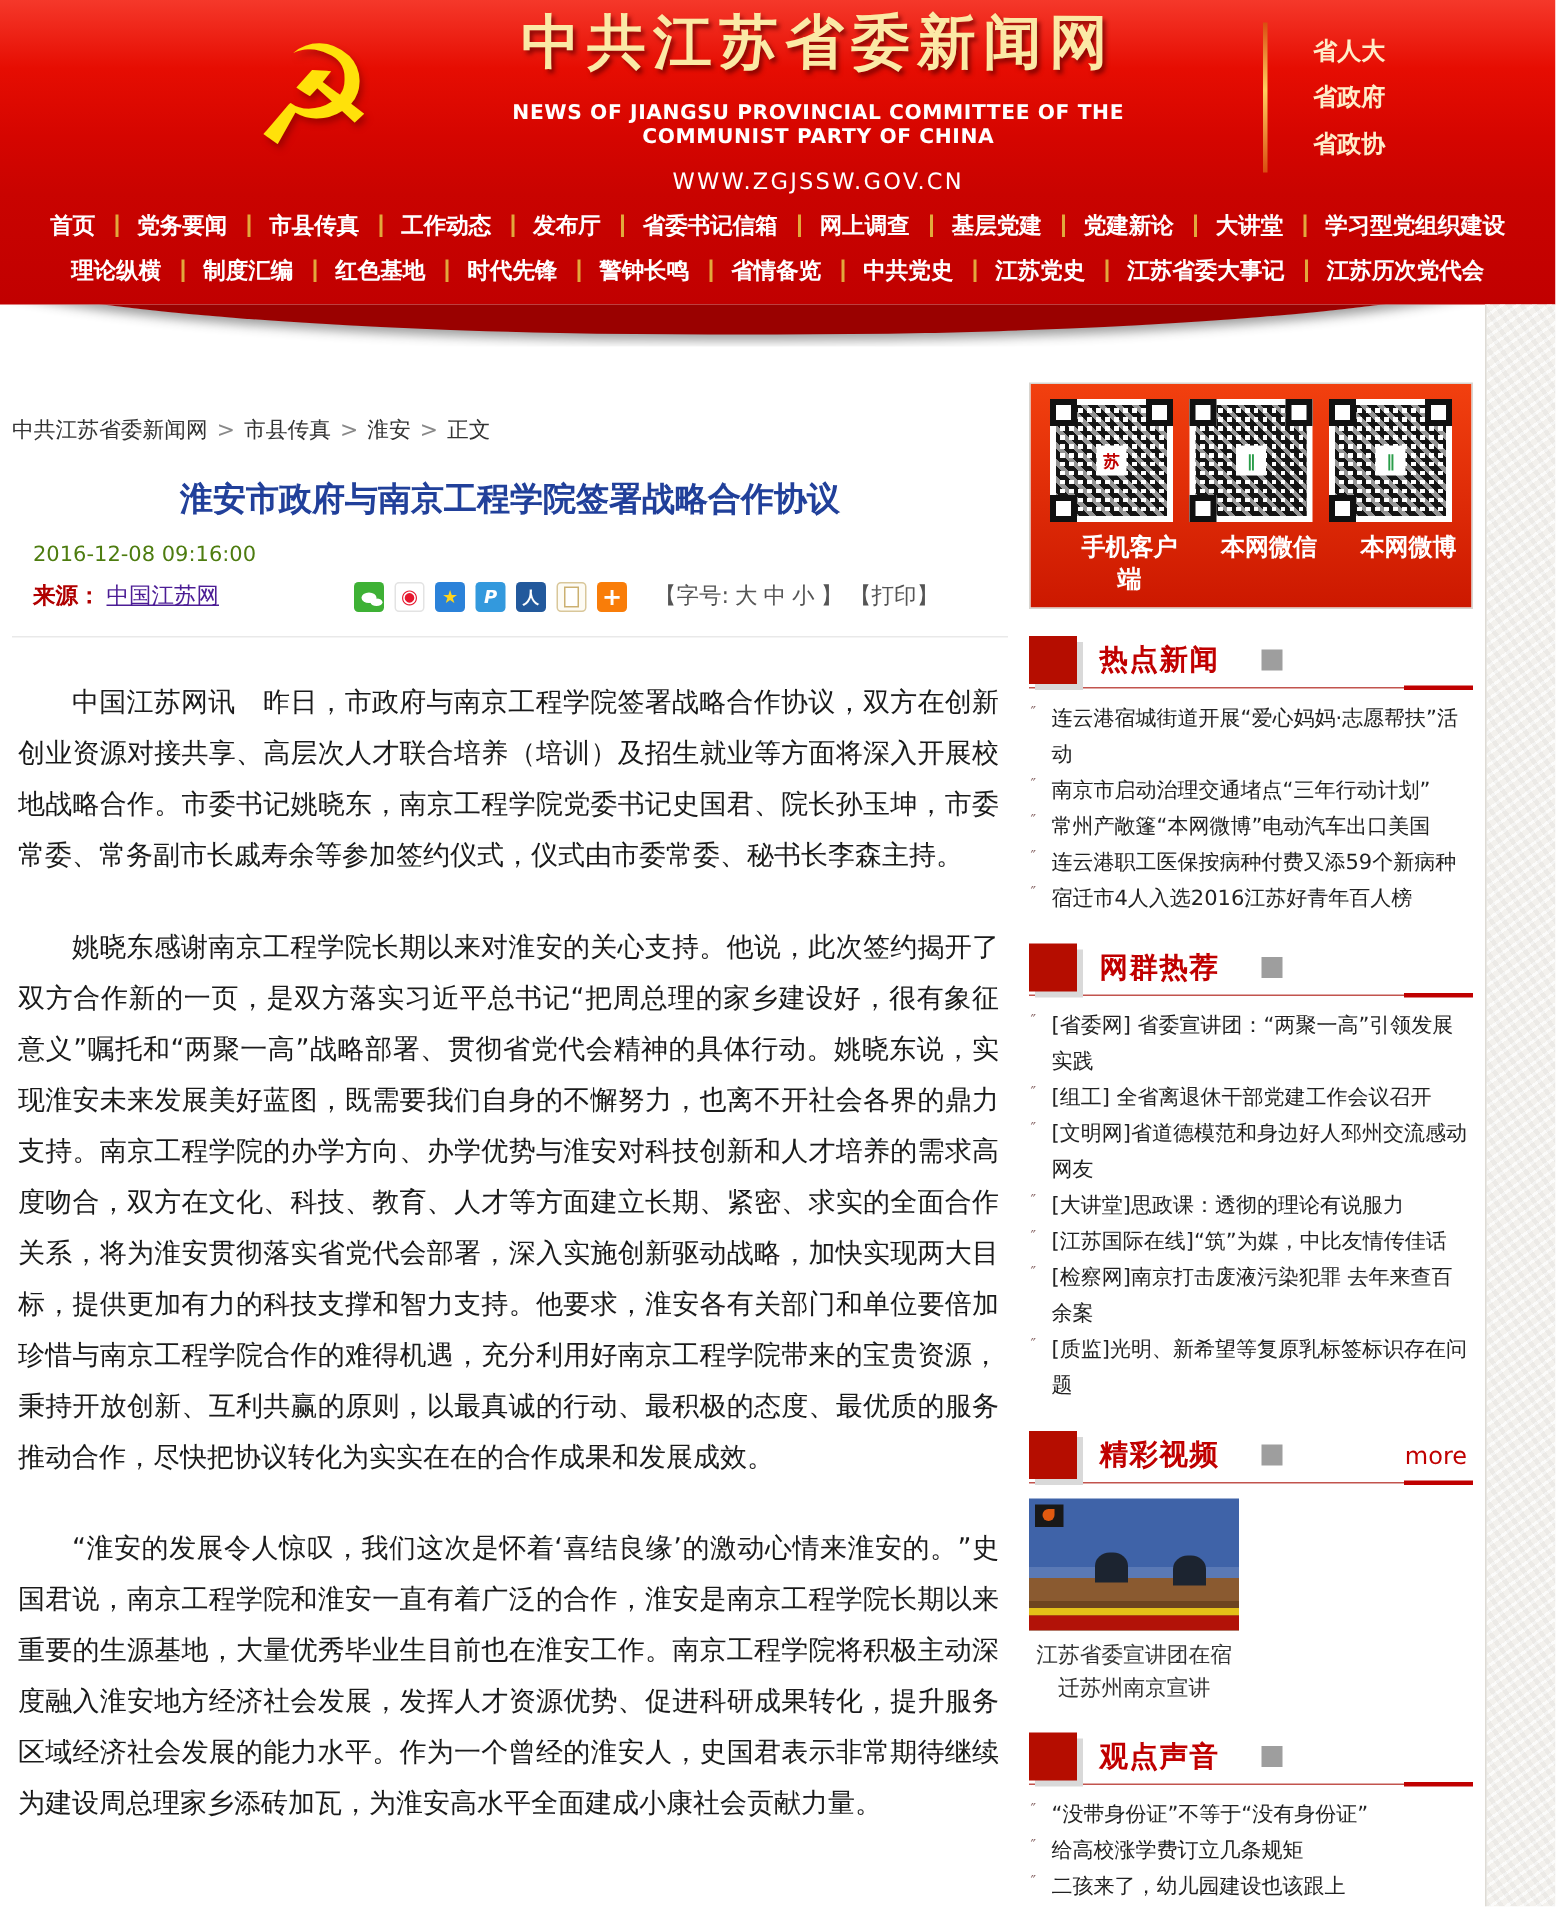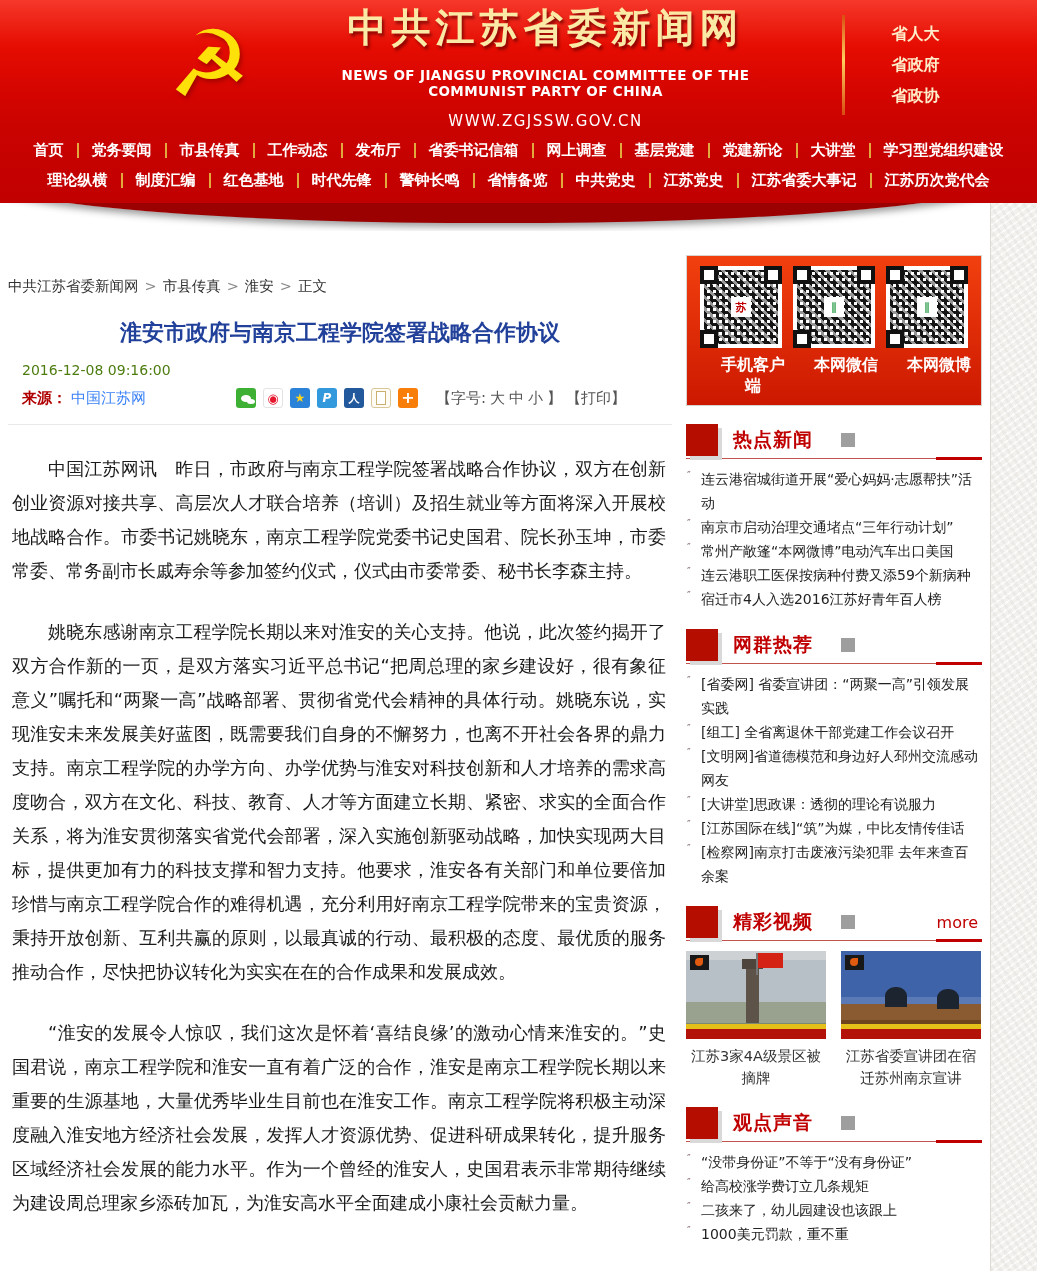--- a/index.html
+++ b/index.html
@@ -18,21 +18,21 @@
     text-shadow:2px 3px 4px rgba(120,0,0,.55);}
   .titles{text-align:center;margin-left:60px;width:470px;}
   .site-title{
     font-size:39px;font-weight:bold;color:#fbe9a6;letter-spacing:5px;
     text-shadow:2px 3px 3px rgba(110,0,0,.75);
   }
   .site-subtitle{font-size:13.5px;font-weight:bold;color:#ffffff;margin-top:12px;letter-spacing:.4px;}
   .site-url{font-size:15px;font-weight:normal;color:#ffffff;margin-top:13px;letter-spacing:1.5px;}
   .vdivider{width:3px;height:100px;margin-left:62px;
     background:linear-gradient(180deg,#d94d10,#ffcf5e 45%,#d94d10);}
-  .quick-links{margin-left:46px;display:flex;flex-direction:column;gap:10px;}
+  .quick-links{margin-left:30px;display:flex;flex-direction:column;gap:10px;}
   .quick-links a{color:#ffedc9;font-size:16px;text-decoration:none;font-weight:bold;}
   
   .nav{background:linear-gradient(180deg,#c90300,#c10000);padding:5px 0 8px;width:100%;}
   .nav-row{display:flex;justify-content:center;list-style:none;margin:0;padding:0;flex-wrap:nowrap;}
   .nav-row li{position:relative;padding:0 14px;line-height:30px;}
   .nav-row li+li::before{
     content:"";position:absolute;left:-1px;top:8px;width:2px;height:15px;background:#e2a93c;
   }
   .nav-row a{color:#ffffff;font-weight:bold;font-size:15px;text-decoration:none;}
   .nav-curve{height:28px;overflow:hidden;position:relative;width:990px;}
@@ -55,23 +55,23 @@
   .left-col{width:664px;margin-top:22px;}
   .sidebar{width:296px;margin-left:14px;}
   
   .breadcrumb{font-size:14.5px;color:#333;list-style:none;margin:0 0 10px;padding:0;display:flex;}
   .breadcrumb li{margin-right:6px;}
   .breadcrumb li::after{content:">";color:#888;margin-left:6px;}
   .breadcrumb li:last-child::after{content:"";}
   
   .article-title{font-size:22px;font-weight:bold;color:#21409a;text-align:center;margin:22px 0 14px;}
   .meta-date{font-size:14px;color:#4d7c0f;margin:0 0 10px 14px;}
-  .meta-row{display:flex;align-items:center;font-size:15px;margin:0 0 0 14px;}
+  .meta-row{display:flex;align-items:flex-start;font-size:15px;margin:0 0 0 14px;}
   .source-label{color:#b00000;font-weight:bold;}
-  .source-value{color:#3b82f6;margin-left:4px;}
+  .source-value{color:#4c1d95;margin-left:4px;text-decoration:underline;}
   .share-row{display:flex;gap:7px;margin-left:90px;}
   .share-icon{width:20px;height:20px;border-radius:3px;display:flex;align-items:center;
     justify-content:center;color:#fff;font-size:12px;font-weight:bold;cursor:pointer;}
   .sh-wechat{background:#3eb135;}
   .sh-wechat::before{content:"";width:10px;height:7px;border-radius:50%;background:#fff;
     box-shadow:5px 3px 0 -1px #fff;}
   .sh-weibo{background:#fff;border:1px solid #e3e3e3;box-sizing:border-box;color:#e6162d;}
   .sh-weibo::before{content:"◉";font-size:13px;}
   .sh-qzone{background:#2b82d9;color:#ffd41c;}
   .sh-qzone::before{content:"★";font-size:12px;}
@@ -300,42 +300,33 @@
         <span class="sb-dash"></span>
       </div>
       <ul class="sb-list">
 
       <li>[省委网]  省委宣讲团：“两聚一高”引领发展实践</li>
           <li>[组工]  全省离退休干部党建工作会议召开</li>
           <li>[文明网]省道德模范和身边好人邳州交流感动网友</li>
           <li>[大讲堂]思政课：透彻的理论有说服力</li>
           <li>[江苏国际在线]“筑”为媒，中比友情传佳话</li>
           <li>[检察网]南京打击废液污染犯罪 去年来查百余案</li>
+          <li>[质监]光明、新希望等复原乳标签标识存在问题</li>
         </ul>
     </section>
 
     <section class="sb">
       <div class="sb-head">
         <span class="sb-sq"></span>
         <h3 class="sb-title">精彩视频</h3>
         <span class="sb-graysq"></span>
         <a class="sb-more">more</a>
         <span class="sb-dash"></span>
       </div>
       <div class="video-row">
-        <div class="video">
-          <div class="vthumb thumb-monument">
-            <span class="tv-logo"></span>
-            <span class="pillar"></span>
-            <span class="flag"></span>
-            <span class="vbar-y"></span>
-            <span class="vbar-r"></span>
-          </div>
-          <div class="vcaption">江苏3家4A级景区被摘牌</div>
-        </div>
         <div class="video">
           <div class="vthumb thumb-conference">
             <span class="tv-logo"></span>
             <span class="fig1"></span>
             <span class="fig2"></span>
             <span class="vbar-y"></span>
             <span class="vbar-r"></span>
           </div>
           <div class="vcaption">江苏省委宣讲团在宿迁苏州南京宣讲</div>
         </div>

